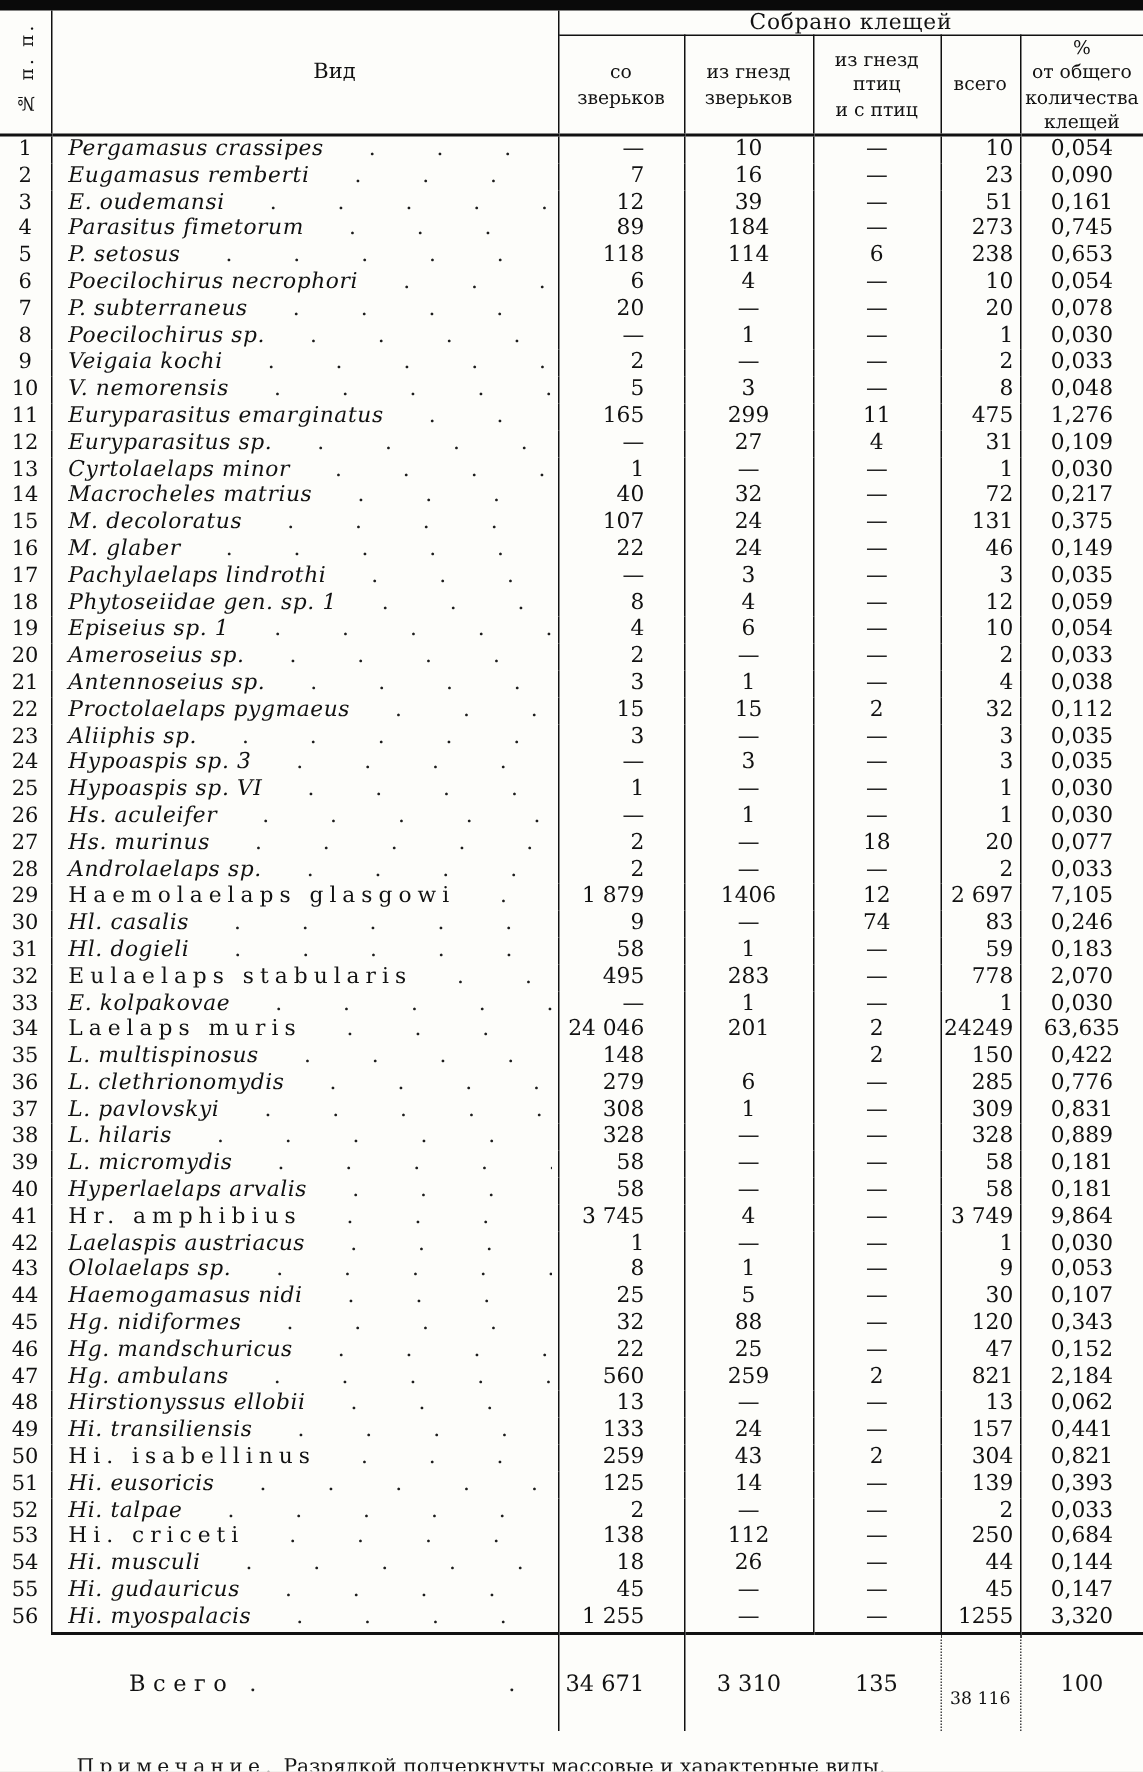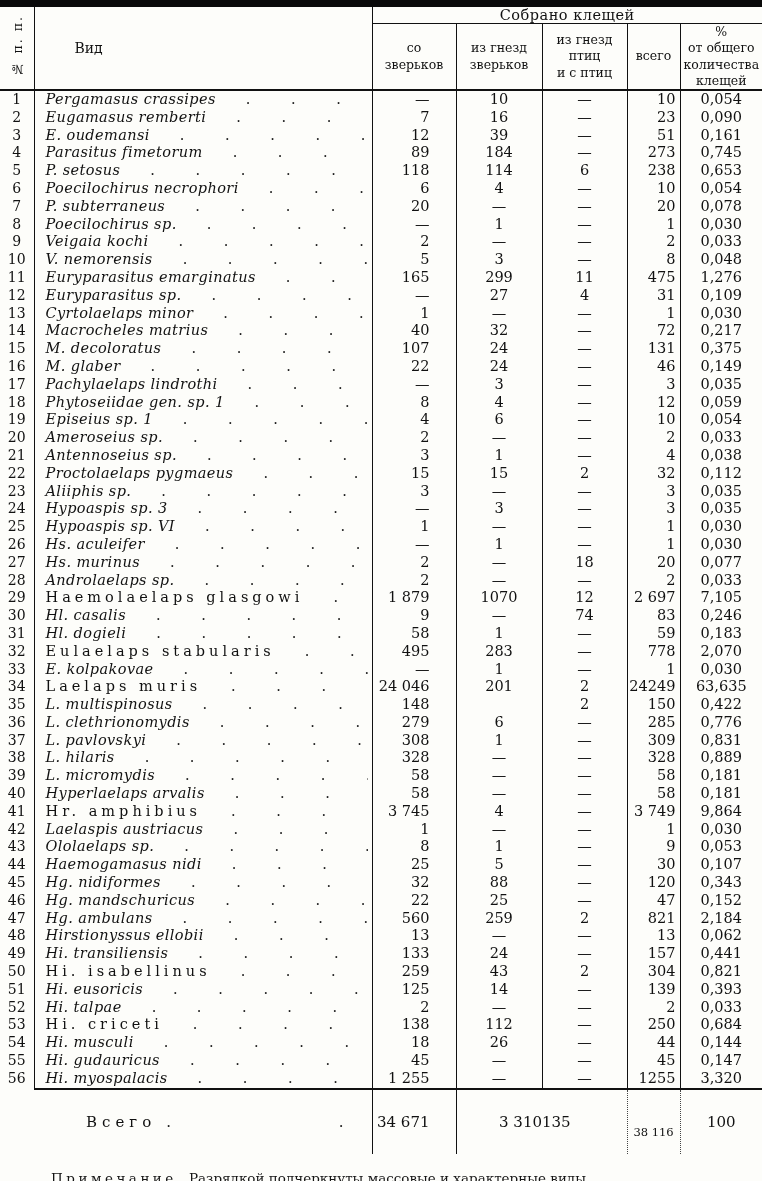--- a/index.html
+++ b/index.html
@@ -48,21 +48,21 @@
     font-size: 12.5px;
     letter-spacing: 2px;
     white-space: nowrap;
     display: inline-block;
     margin-left: 2px;
   }
   th.h-species {
     border-right: 1.5px solid #111;
     border-bottom: 2.5px solid #111;
     font-size: 14px;
-    text-align: left;
+    text-align: center;
     padding-left: 40px;
   }
   th.h-group {
     border-bottom: 1.5px solid #111;
     font-size: 14.5px;
     height: 14px;
     text-align: center;
     letter-spacing: 0.5px;
   }
   tr.subhead th {
@@ -127,22 +127,22 @@
     border-top: 2px solid #111;
   }
   tfoot td.f-num { border-top: none; border-right: none; }
   tfoot td.f-label {
     border-right: 1.5px solid #111;
     padding-left: 52px;
   }
   .total-label { letter-spacing: 5px; }
   .total-dots { letter-spacing: 24px; color: #1c1c1c; margin-left: 10px; }
   tfoot td.f-a { text-align: right; padding-right: 26px; border-right: 1.5px solid #111; }
-  tfoot td.f-b { text-align: right; }
-  tfoot td.f-c { text-align: left; border-right: 1px dotted #444; }
+  tfoot td.f-b { text-align: center; }
+  tfoot td.f-c { text-align: center; border-right: 1px dotted #444; }
   tfoot td.f-d { text-align: center; font-size: 11.5px; border-right: 1px dotted #444; padding-top: 20px; }
   tfoot td.f-e { text-align: center; }
 
   .note {
     margin-top: 16px;
     padding-left: 30px;
     font-size: 13.5px;
     color: #151515;
   }
   .note .note-label { letter-spacing: 3.5px; margin-left: 21px; }
@@ -581,21 +581,21 @@
   </tr>
         <tr>
     <td class="c-num">29</td>
     <td class="c-species">
       <span class="sp-row">
         <span class="sp-name spaced">Haemolaelaps glasgowi</span>
         <span class="leader"></span>
       </span>
     </td>
     <td class="c-a">1 879</td>
-    <td class="c-b">1070</td>
+    <td class="c-b">1406</td>
     <td class="c-c">12</td>
     <td class="c-d">2 697</td>
     <td class="c-e">7,105</td>
   </tr>
         <tr>
     <td class="c-num">30</td>
     <td class="c-species">
       <span class="sp-row">
         <span class="sp-name">Hl. casalis</span>
         <span class="leader"></span>

